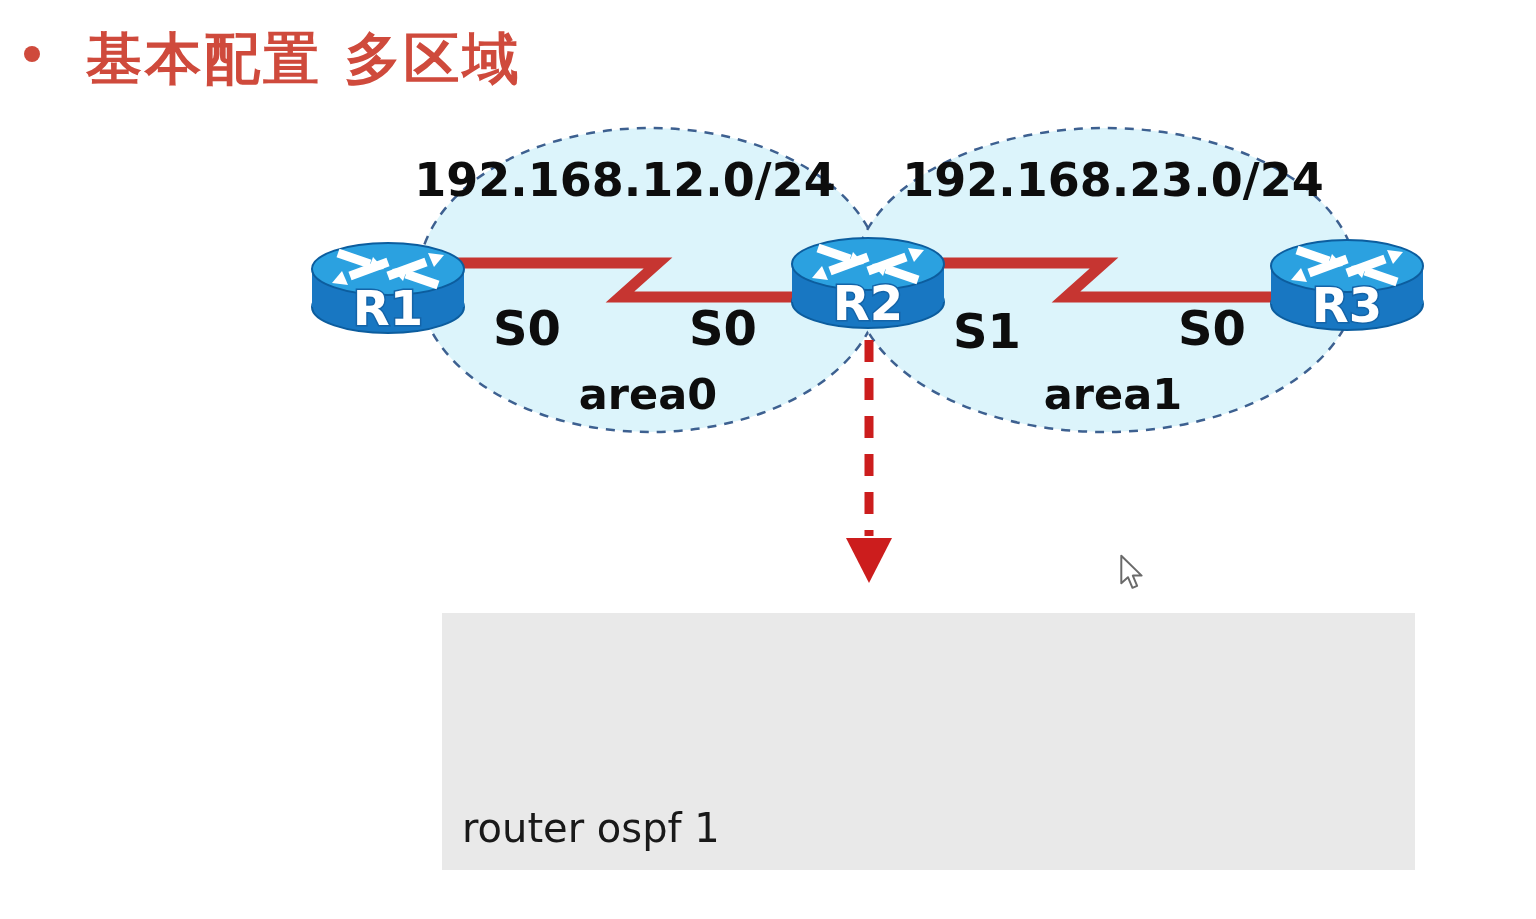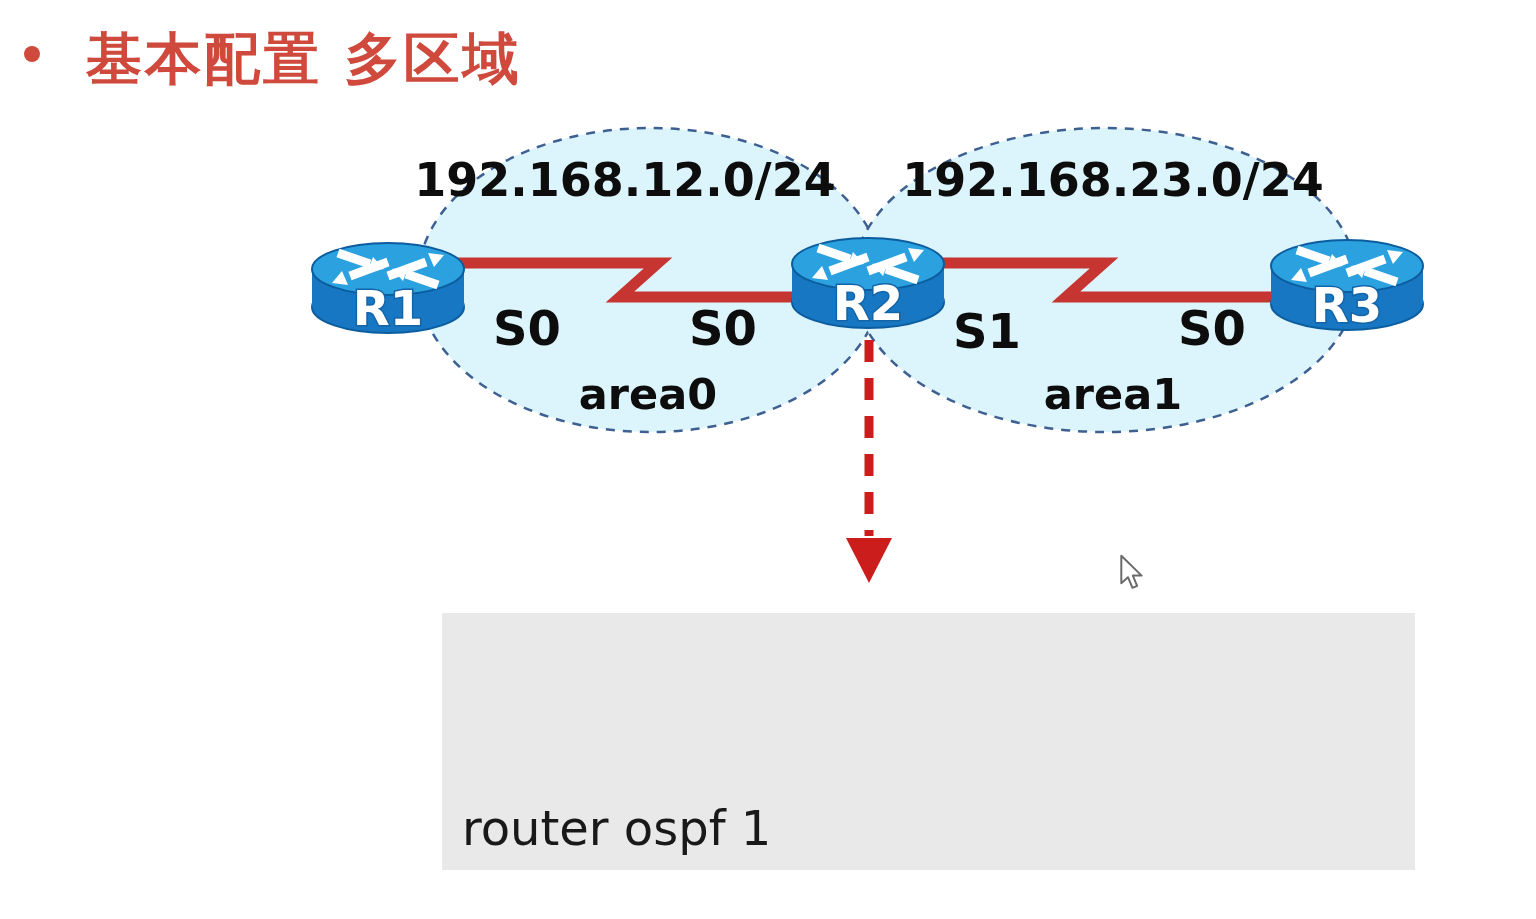--- a/index.html
+++ b/index.html
@@ -31,21 +31,21 @@
   .r-shaft{stroke:#ffffff;stroke-width:9;fill:none;}
   .r-head{fill:#ffffff;}
   .r-label{
     font-size:48px;font-weight:bold;fill:#ffffff;stroke:#1464a8;stroke-width:3px;
     paint-order:stroke;text-anchor:middle;
   }
   .svg-text{text-anchor:middle;font-family:"DejaVu Sans","Liberation Sans",sans-serif;}
   .config-box{
     position:absolute;left:442px;top:613px;width:973px;height:257px;
     background:#e9e9e9;color:#191919;
-    font-size:48px;line-height:80px;white-space:pre;
+    font-size:40px;line-height:80px;white-space:pre;
     padding-top:15px;box-sizing:border-box;padding-left:20px;
   }
   .cursor-svg{position:absolute;left:1118px;top:554px;width:30px;height:36px;}
 </style>
 </head>
 <body>
 
 <div class="slide">
 
   <span class="title-bullet"></span>

